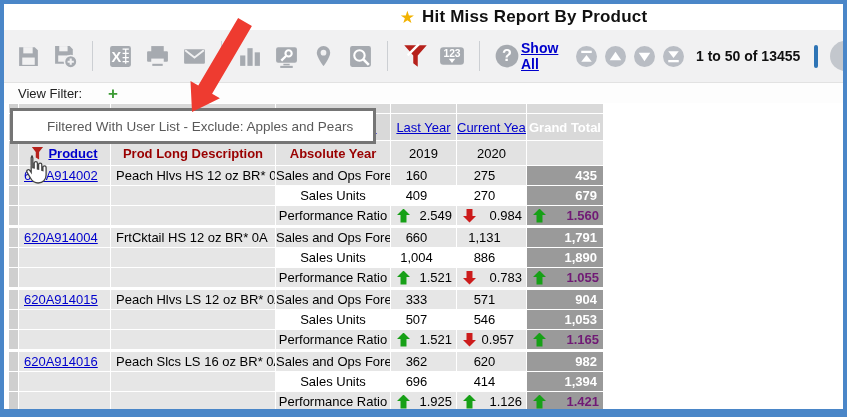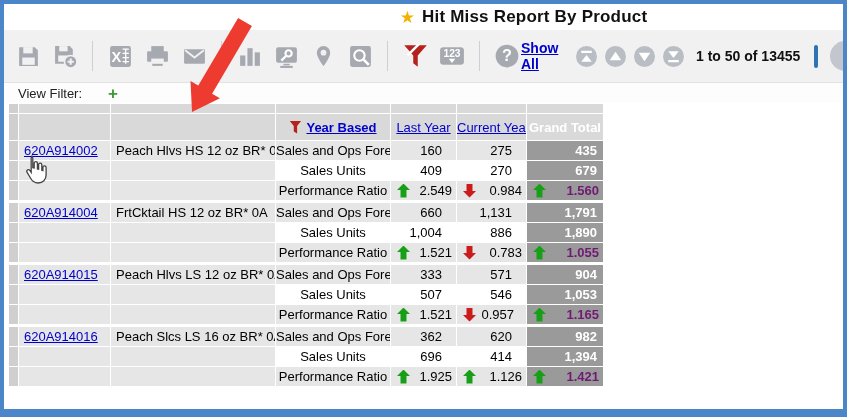--- a/index.html
+++ b/index.html
@@ -41,21 +41,21 @@
   tr.hdr2 td{ height:25px; background:#e2e2e2; text-align:center; }
   td.c-edge{ background:#cfcfcf !important; }
   .hlink{ color:#0000cc; text-decoration:underline; font-weight:bold; cursor:pointer; }
   .hlink2{ color:#0000cc; text-decoration:underline; font-weight:normal; cursor:pointer; font-size:13px; }
   .maroon{ color:#990000; font-weight:bold; }
   td.c-grandhdr{ background:#9a9a9a; color:#fff; font-weight:bold; text-align:center; }
   td.c-grand{ background:#9a9a9a; color:#fff; font-weight:bold; text-align:right; padding-right:6px; }
   tr.ratio td.c-grand{ color:#701a75; }
   td.c-prod, td.c-desc{ background:#e6e6e6; padding-left:5px; }
   td.c-metric{ background:#e6e6e6; text-align:center; }
-  td.c-num{ background:#e6e6e6; text-align:right; padding-right:14px; }
+  td.c-num{ background:#e6e6e6; text-align:center; padding-right:14px; }
   tr.r2 td.c-metric, tr.r2 td.c-num{ background:#fff; }
   tr.gap td{ height:2px; background:#fff; border:none; }
   .prod-link{ color:#0000cc; text-decoration:underline; cursor:pointer; }
   .cell-flex{ display:flex; align-items:center; justify-content:space-between; padding:0 4px 0 6px; }
   .hdr-flex{ display:flex; align-items:center; justify-content:center; gap:5px; }
   
   .arrow{ width:13px; height:14px; display:inline-block; flex:none; }
   .arrow-up{ background:#17a017; clip-path:polygon(50% 0,100% 46%,73% 46%,73% 100%,27% 100%,27% 46%,0 46%); }
   .arrow-down{ background:#cc1b1b; clip-path:polygon(50% 100%,100% 54%,73% 54%,73% 0,27% 0,27% 54%,0 54%); }
   .funnel{ width:12px; height:13px; display:inline-block; flex:none; background:#b6211b;
@@ -243,20 +243,34 @@
           <td>
               <span class="hdr-flex">
                 <span class="funnel"></span>
                 <span class="hlink">Year Based</span>
               </span>
             </td>
           <td><span class="hlink2">Last Year</span></td>
           <td><span class="hlink2">Current Year</span></td>
           <td class="c-grandhdr">Grand Total</td>
         </tr>
+        <tr class="hdr2">
+          <td class="c-edge"></td>
+          <td>
+              <span class="hdr-flex">
+                <span class="funnel"></span>
+                <span class="hlink">Product</span>
+              </span>
+            </td>
+          <td class="maroon">Prod Long Description</td>
+          <td class="maroon">Absolute Year</td>
+          <td>2019</td>
+          <td>2020</td>
+          <td class="c-grandhdr"></td>
+        </tr>
 
     <tr class="r1">
       <td class="c-edge"></td>
       <td class="c-prod"><span class="prod-link">620A914002</span></td>
       <td class="c-desc">Peach Hlvs HS 12 oz BR* 0A</td>
       <td class="c-metric">Sales and Ops Forecast</td>
       <td class="c-num">160</td>
       <td class="c-num">275</td>
       <td class="c-grand">435</td>
     </tr>
@@ -431,20 +445,23 @@
               </span>
             </td>
     </tr>
     <tr class="gap">
             <td colspan="7"></td>
           </tr>
   </tbody>
     </table>
   </div>
 
+  <div class="tooltip">
+    <span>Filtered With User List - Exclude: Apples and Pears</span>
+  </div>
 
   <svg class="red-arrow" width="130" height="104" viewBox="0 0 130 104">
     <polygon points="88.1,3.9 101.9,12.1 62.1,79.7 69.9,84.2 42,98 40.5,67 48.3,71.5" fill="#ee3b30"></polygon>
   </svg>
 
   <svg class="hand-cursor" width="26" height="30" viewBox="0 0 26 30">
     <path d="M9 2.2c1 0 1.8.8 1.8 1.8v9.6l1.4.3V9.3c0-.9.7-1.6 1.6-1.6s1.6.7 1.6 1.6v5.6l1.2.3v-4.4c0-.9.7-1.6 1.6-1.6s1.6.7 1.6 1.6v5.5l1.1.3v-3.2c0-.9.7-1.6 1.6-1.6s1.6.7 1.6 1.6v7.6c0 4.6-3.2 8-8 8-3.9 0-5.8-1.7-7.5-4.7l-3.6-6.2c-.5-.9-.2-1.9.7-2.3.7-.4 1.6-.1 2.1.6l1.4 2V4c0-1 .8-1.8 1.8-1.8z" fill="#fff" stroke="#444" stroke-width="1.3"></path>
   </svg>
 
 </div>

